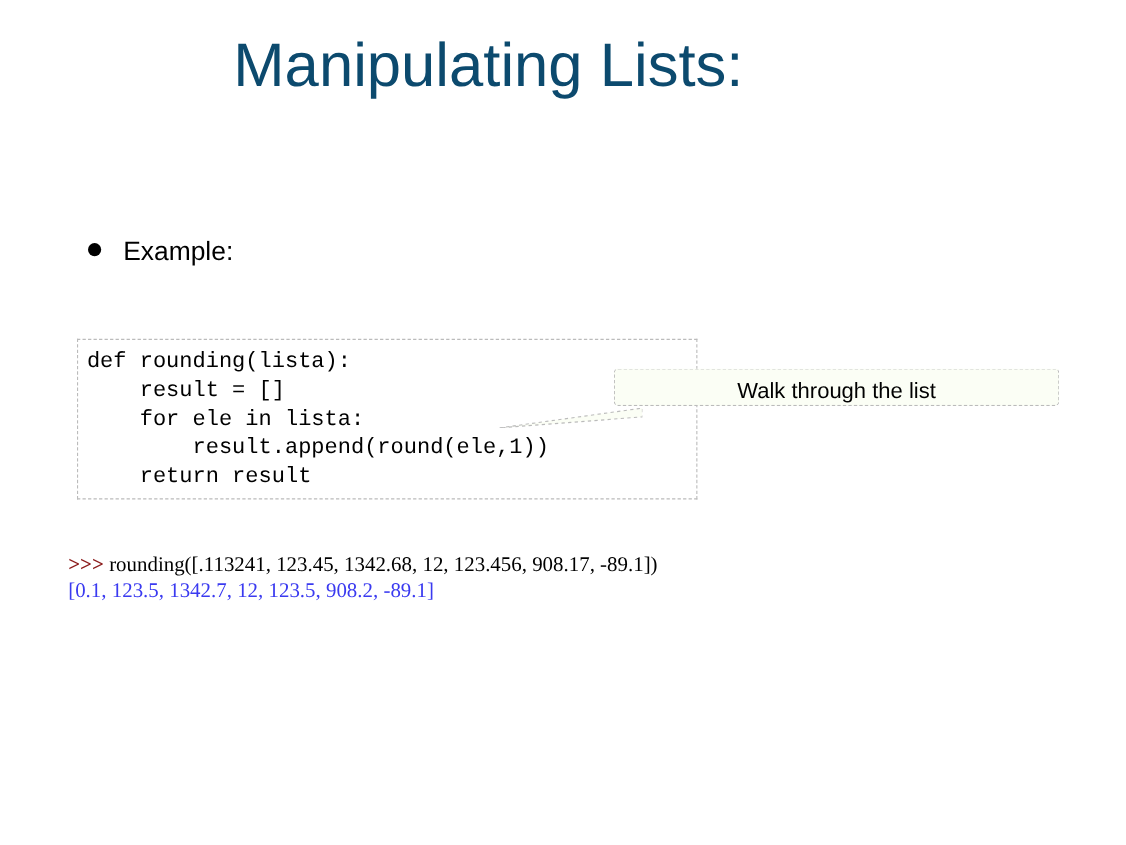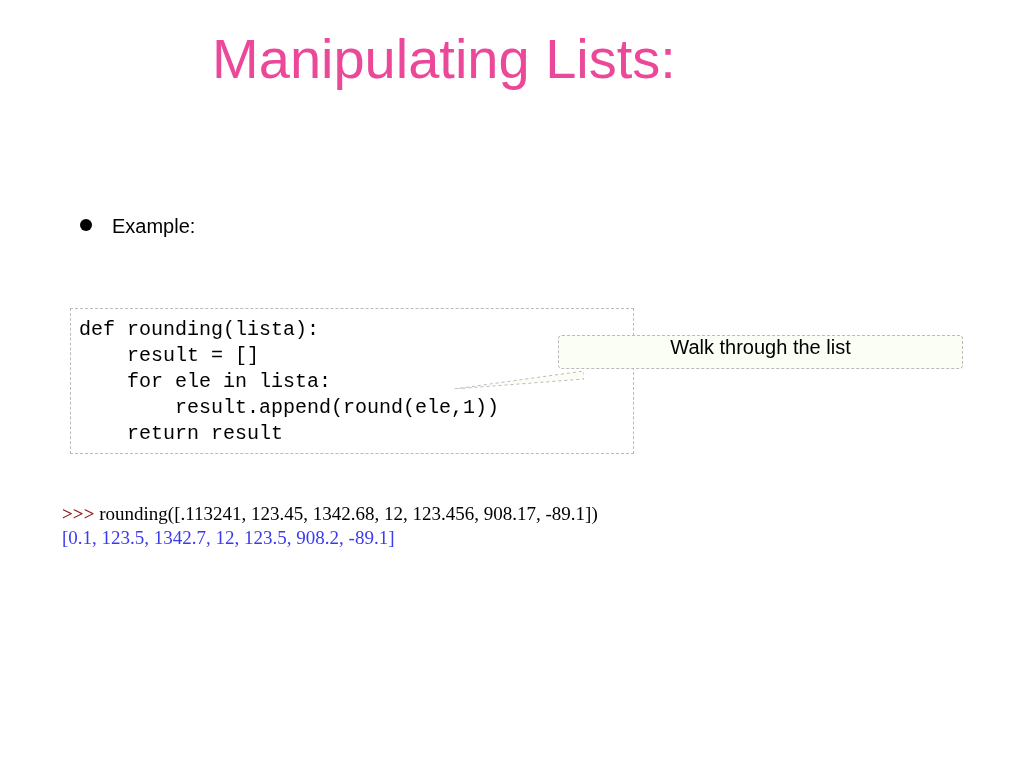--- a/index.html
+++ b/index.html
@@ -17,42 +17,42 @@
     height: 768px;
   }
   .title {
     position: absolute;
     top: 26px;
     left: 0;
     width: 888px;
     text-align: center;
     font-size: 56px;
     line-height: 1.18;
-    color: #ec4899;
+    color: #0c4a6e;
     font-weight: 400;
   }
   .bullet-row {
     position: absolute;
     top: 215px;
     left: 80px;
     display: flex;
     align-items: center;
   }
   .bullet-dot {
     width: 12px;
     height: 12px;
     border-radius: 50%;
     background: #000;
     margin-right: 20px;
     flex: none;
     position: relative;
     top: -2px;
   }
   .bullet-text {
-    font-size: 20px;
+    font-size: 24px;
     color: #000;
   }
 
   .code-box {
     position: absolute;
     top: 308px;
     left: 70px;
     width: 564px;
     height: 146px;
     border: 1px dashed #bbb;
@@ -69,21 +69,21 @@
     position: absolute;
     top: 335px;
     left: 558px;
     width: 405px;
     height: 34px;
     background: #fbfef5;
     border: 1px dashed #bbb;
     border-radius: 4px;
     box-sizing: border-box;
     display: flex;
-    align-items: flex-start;
+    align-items: flex-end;
     justify-content: center;
     font-size: 20px;
     color: #000;
     font-family: Arial, Helvetica, sans-serif;
   }
 
   .callout-tail {
     position: absolute;
     top: 371px;
     left: 454px;

